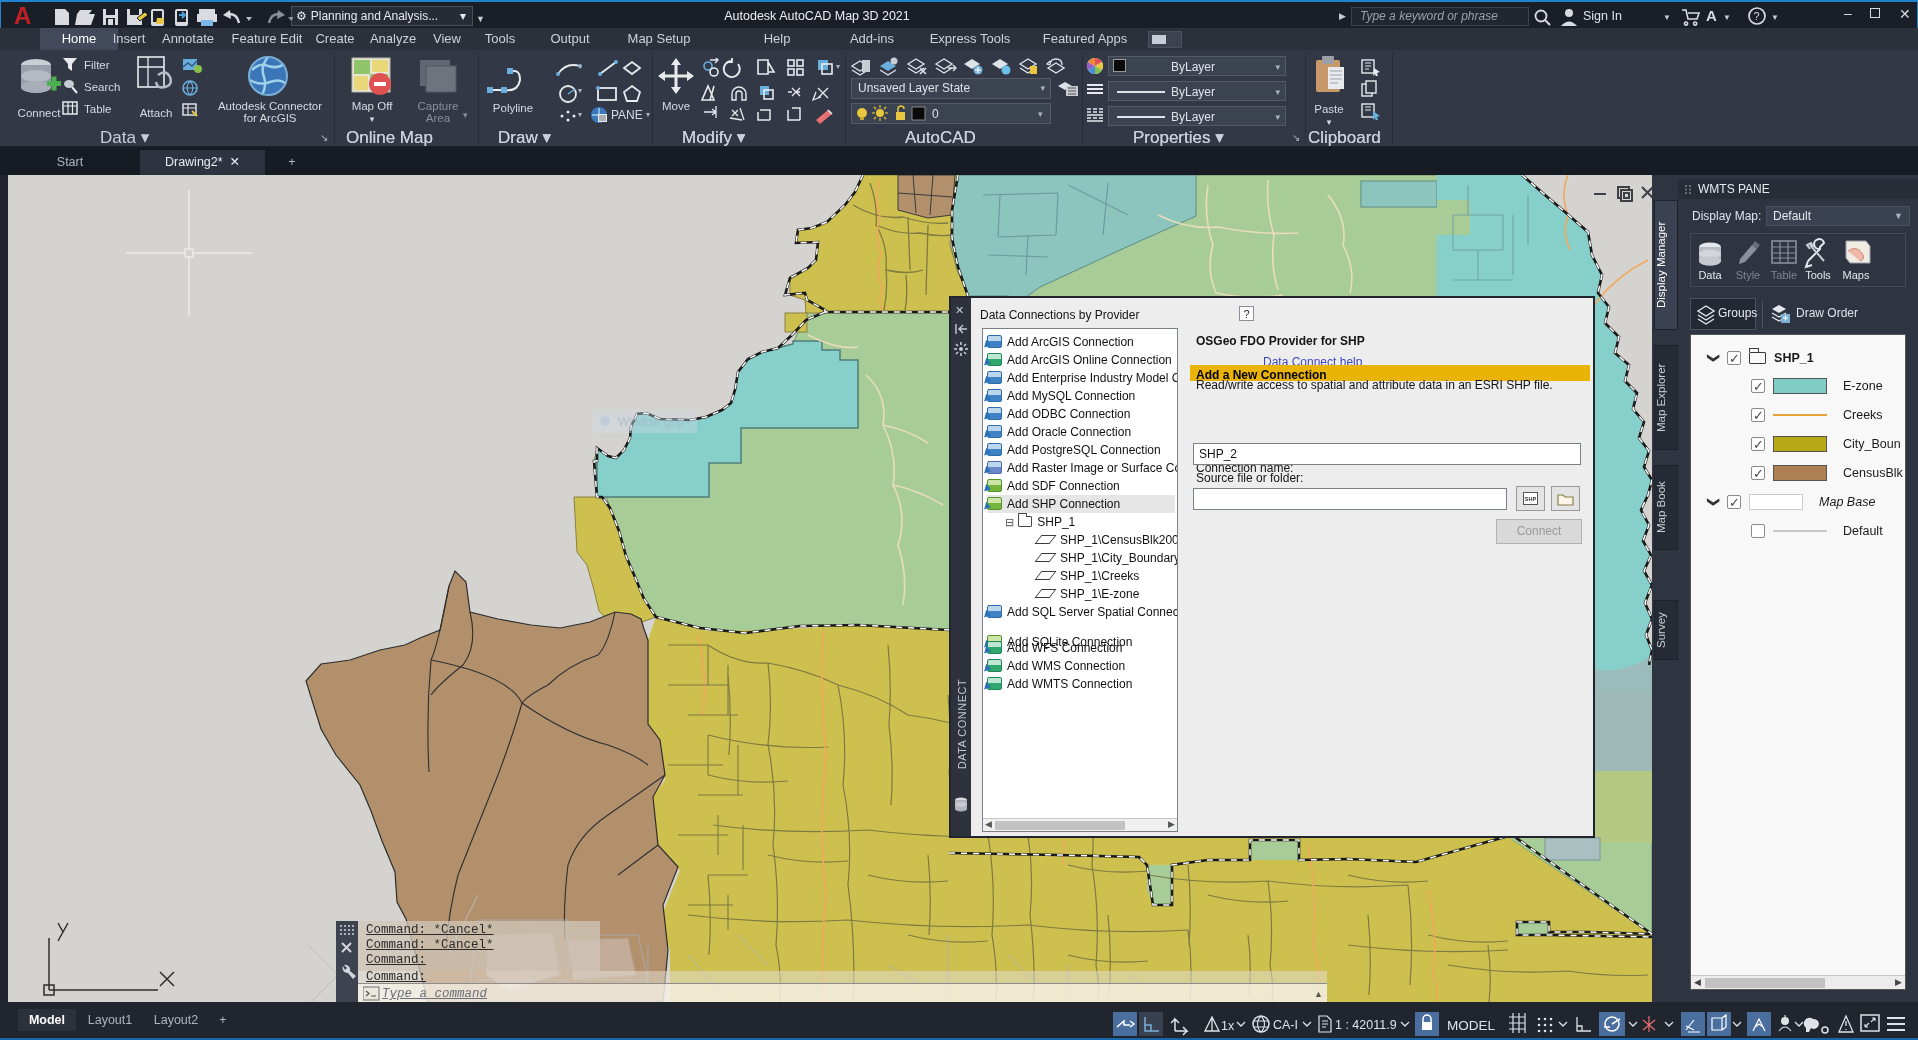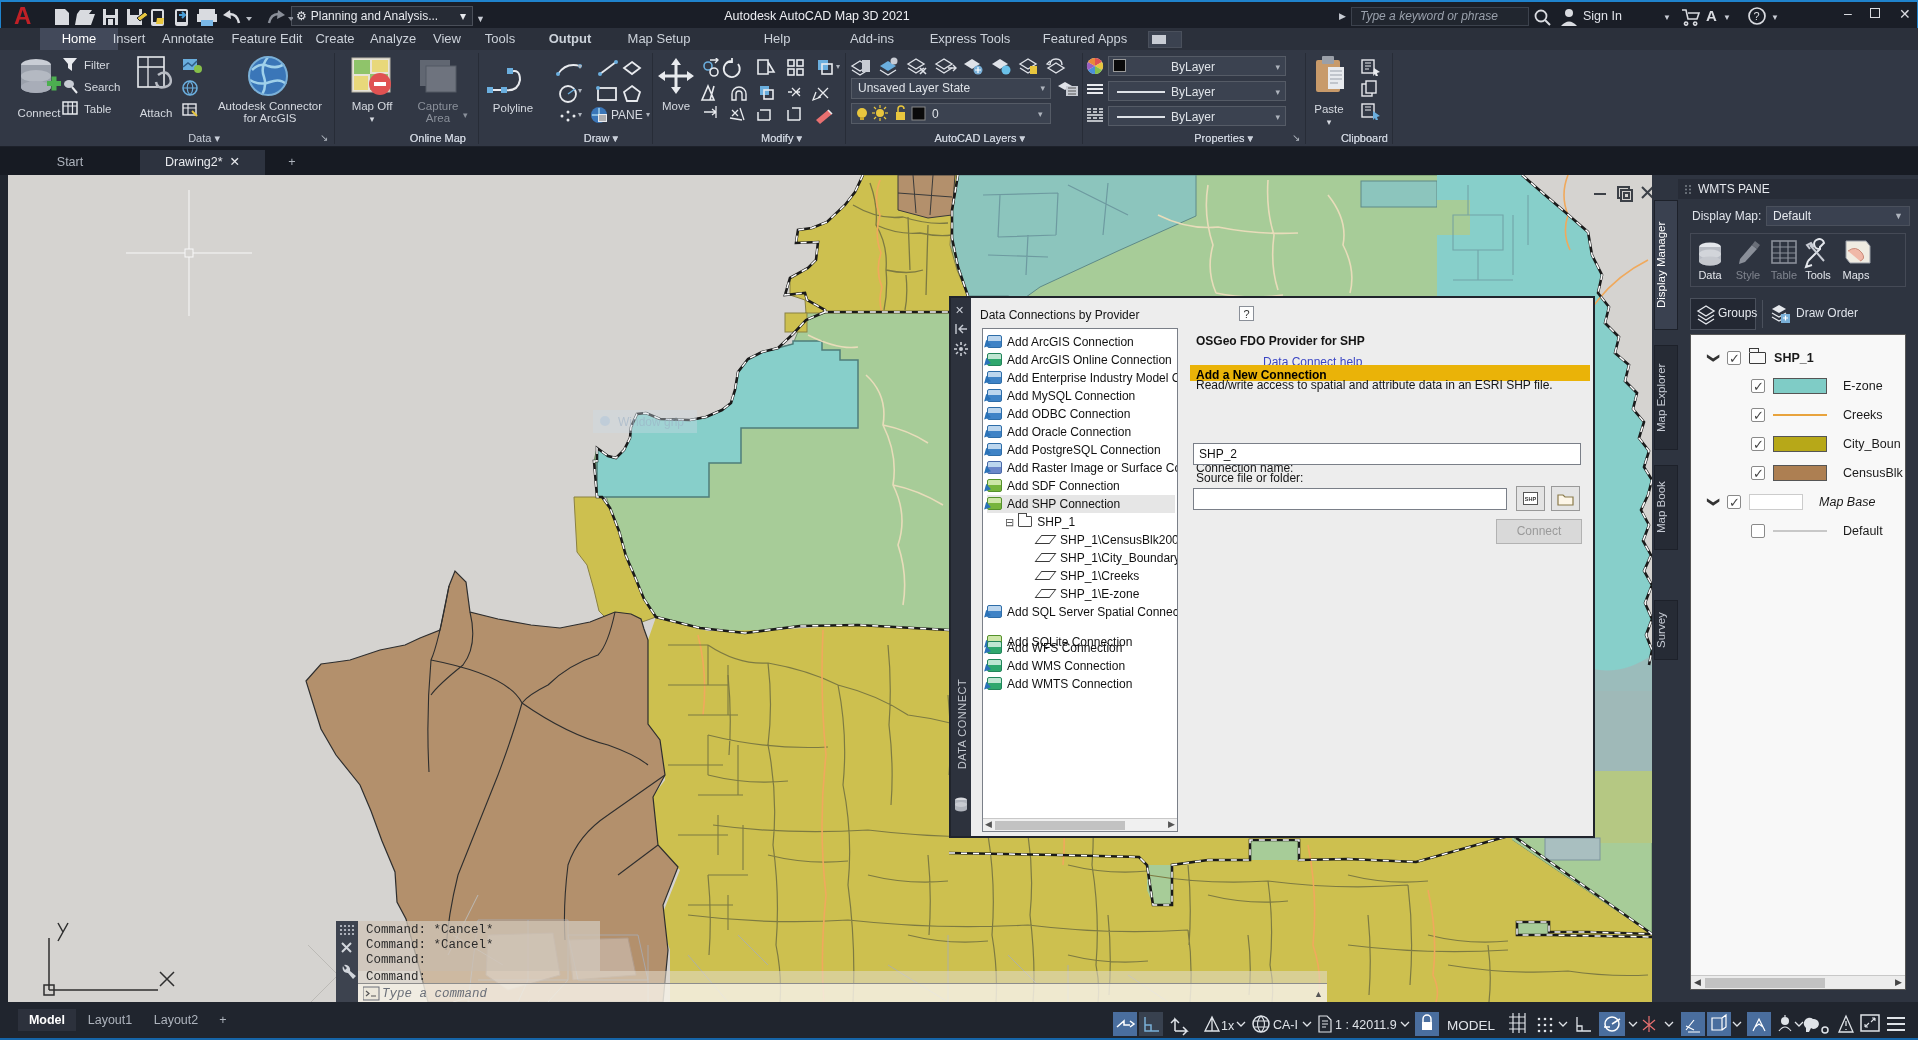--- a/index.html
+++ b/index.html
@@ -13,41 +13,41 @@
 #title{position:absolute;top:7px;left:616px;width:400px;text-align:center;color:#edeef2;font-size:12.5px;}
 #searchbox{position:absolute;left:1350px;top:5px;width:178px;height:19px;background:#21262f;border:1px solid #3c424d;color:#9aa1ac;font-style:italic;font-size:12px;line-height:17px;padding-left:8px;}
 .tbtxt{color:#dfe2e8;font-size:12.5px;}
 
 #tabrow{position:absolute;left:0;top:28px;width:1918px;height:22px;background:#2b303b;}
 .rtab{position:absolute;top:0;height:22px;line-height:22px;color:#ccd2da;font-size:13px;text-align:center;}
 #tab-home{background:#42495a;color:#fff;}
 
 #ribbon{position:absolute;left:0;top:50px;width:1918px;height:97px;background:#323845;border-bottom:1px solid #1d212a;}
 .rdiv{position:absolute;top:3px;height:91px;width:1px;background:#272c37;}
-.plabel{position:absolute;top:80px;height:16px;line-height:16px;color:#c9cfd9;font-size:11px;text-align:right;}
+.plabel{position:absolute;top:80px;height:16px;line-height:16px;color:#c9cfd9;font-size:17px;text-align:left;}
 .rlbl{position:absolute;color:#d6dae1;font-size:11.5px;text-align:center;}
 
 #doctabs{position:absolute;left:0;top:147px;width:1918px;height:28px;background:#171b23;}
 .dtab{position:absolute;top:3px;height:25px;line-height:25px;font-size:12.5px;color:#aeb4bd;text-align:center;}
 #dtab-act{background:#2d333f;color:#e9ebef;}
 
 #canvas{position:absolute;left:8px;top:175px;width:1644px;height:827px;background:#d5d3d0;overflow:hidden;}
 
 #taskpane{position:absolute;left:1652px;top:175px;width:266px;height:827px;background:#2e3440;}
 .vtab{position:absolute;left:2px;width:24px;background:#262b35;color:#c7ccd5;font-size:11.5px;writing-mode:vertical-rl;transform:rotate(180deg);text-align:center;border:1px solid #1d212a;}
 
 #statusbar{position:absolute;left:0;top:1002px;width:1918px;height:38px;background:#20252e;border-bottom:2px solid #1565a8;}
 .ltab{position:absolute;top:7px;height:22px;line-height:22px;font-size:12.5px;color:#aeb4bd;text-align:center;}
 
 #cmdwin{position:absolute;left:336px;top:921px;width:991px;height:87px;font-family:"Liberation Mono",monospace;}
 #cmdstrip{position:absolute;left:0;top:0;width:22px;height:87px;background:#3d434f;}
 #cmdhist{position:absolute;left:22px;top:0;width:242px;height:50px;background:rgba(208,197,185,0.78);}
 #cmdrow4{position:absolute;left:22px;top:50px;width:969px;height:12px;background:rgba(225,218,206,0.55);}
 #cmdinput{position:absolute;left:22px;top:62px;width:969px;height:25px;background:rgba(244,240,229,0.85);border-top:1px solid #8d8d8d;}
-.cmdtext{position:absolute;left:8px;color:#2b2b2b;font-size:12.5px;font-family:"Liberation Mono",monospace;white-space:pre;}
+.cmdtext{position:absolute;left:8px;color:#2b2b2b;font-size:12.5px;font-family:"Liberation Mono",monospace;white-space:pre;text-decoration:underline;}
 
 #dlg{position:absolute;left:949px;top:296px;width:646px;height:542px;background:#ededed;border:2px solid #20242c;}
 #dlgbar{position:absolute;left:0;top:0;width:20px;height:538px;background:#2d323d;}
 .fld{position:absolute;background:#fff;border:1px solid #7a7f88;font-size:12px;color:#111;}
 .dlbl{position:absolute;font-size:12px;color:#141414;}
 .lrow{position:absolute;left:4px;height:18px;line-height:18px;font-size:12px;color:#111;white-space:nowrap;}
 .ic{display:inline-block;width:15px;height:13px;border-radius:2px;margin-right:5px;vertical-align:-2px;position:relative;}
 .icb{background:linear-gradient(#bcd6ee 45%,#3f83c6 45%);border:1px solid #2e6da8;}
 .icg{background:linear-gradient(#bfe6d2 45%,#2fa76d 45%);border:1px solid #22855a;}
 .icv{background:linear-gradient(#cde6a8 45%,#76b43c 45%);border:1px solid #55912c;}
@@ -130,21 +130,21 @@
 
 <div id="tabrow">
   <div class="rtab" id="tab-home" style="left:40px;width:78px;">Home</div>
   <div class="rtab" style="left:99px;width:60px;">Insert</div>
   <div class="rtab" style="left:153px;width:70px;">Annotate</div>
   <div class="rtab" style="left:222px;width:90px;">Feature Edit</div>
   <div class="rtab" style="left:305px;width:60px;">Create</div>
   <div class="rtab" style="left:360px;width:66px;">Analyze</div>
   <div class="rtab" style="left:420px;width:54px;">View</div>
   <div class="rtab" style="left:473px;width:54px;">Tools</div>
-  <div class="rtab" style="left:540px;width:60px;font-weight:bold;">Output</div>
+  <div class="rtab" style="left:540px;width:60px;">Output</div>
   <div class="rtab" style="left:617px;width:84px;">Map Setup</div>
   <div class="rtab" style="left:745px;width:64px;">Help</div>
   <div class="rtab" style="left:840px;width:64px;">Add-ins</div>
   <div class="rtab" style="left:920px;width:100px;">Express Tools</div>
   <div class="rtab" style="left:1035px;width:100px;">Featured Apps</div>
   <div class="abs" style="left:1148px;top:3px;width:34px;height:17px;background:#3b4250;border:1px solid #4a505c;">
         <span style="display:block;width:14px;height:9px;background:#c8ccd4;margin:3px 2px 0 3px;"></span>
       </div>
 </div>
 

